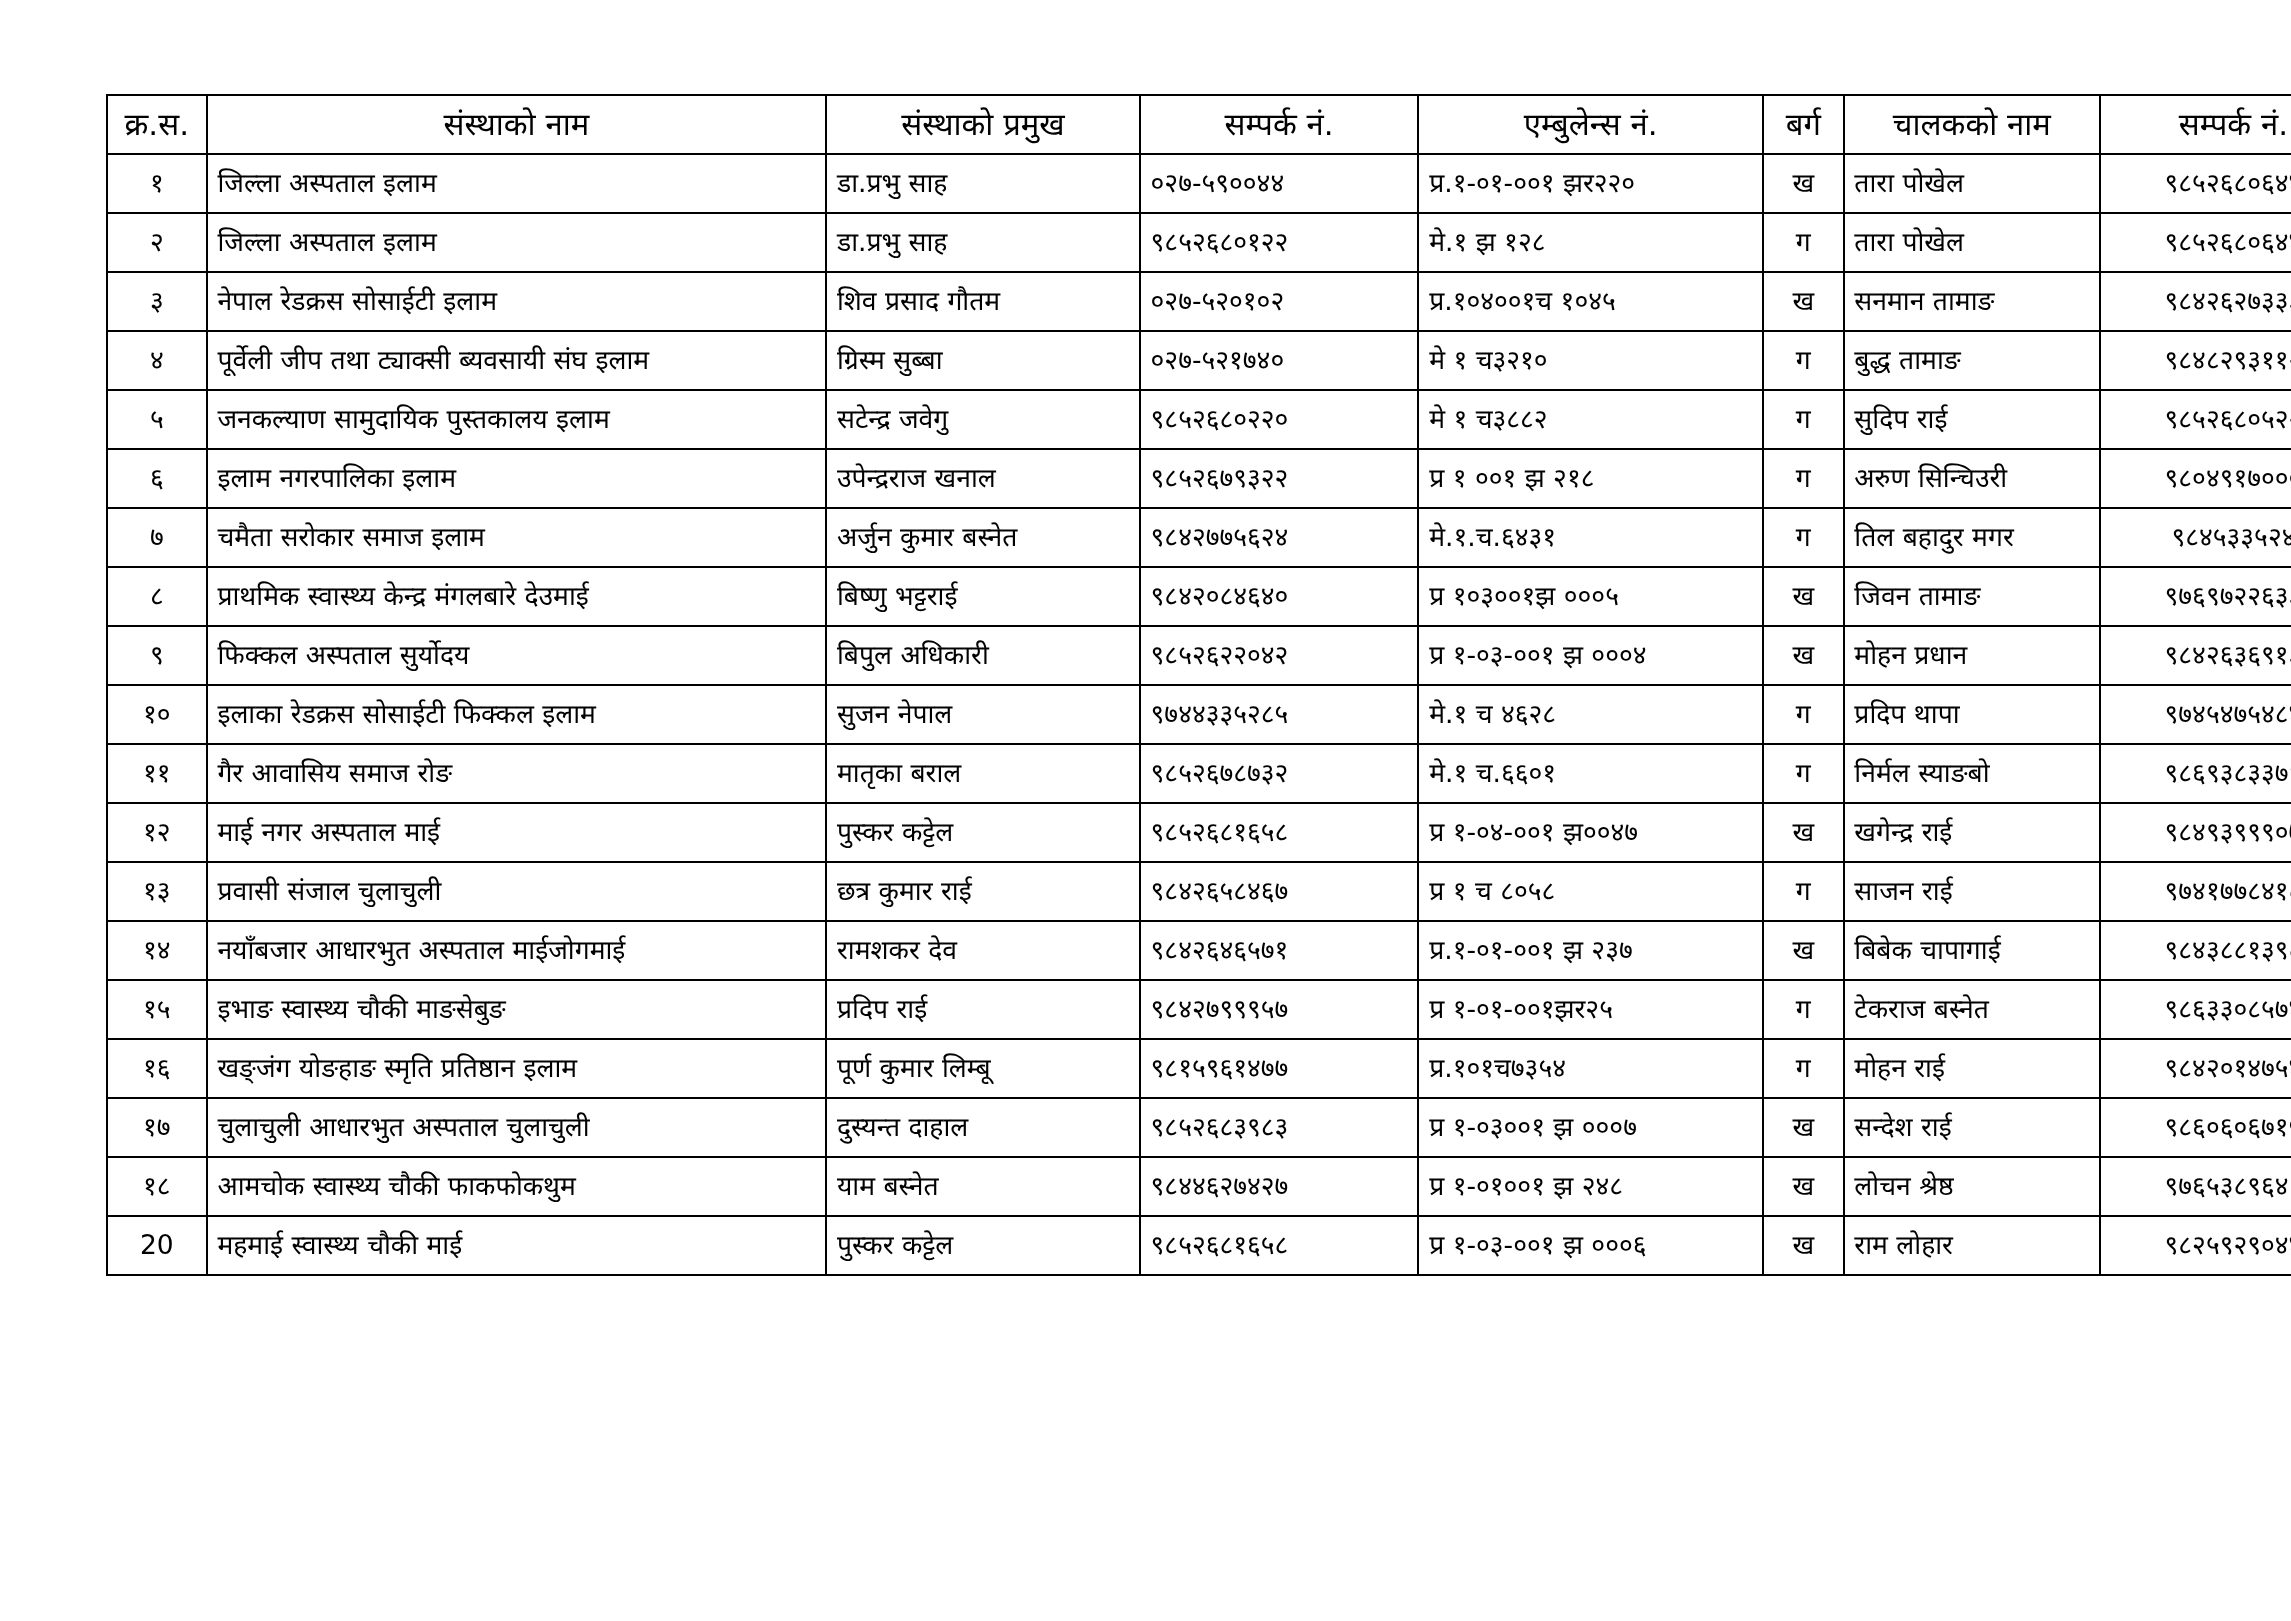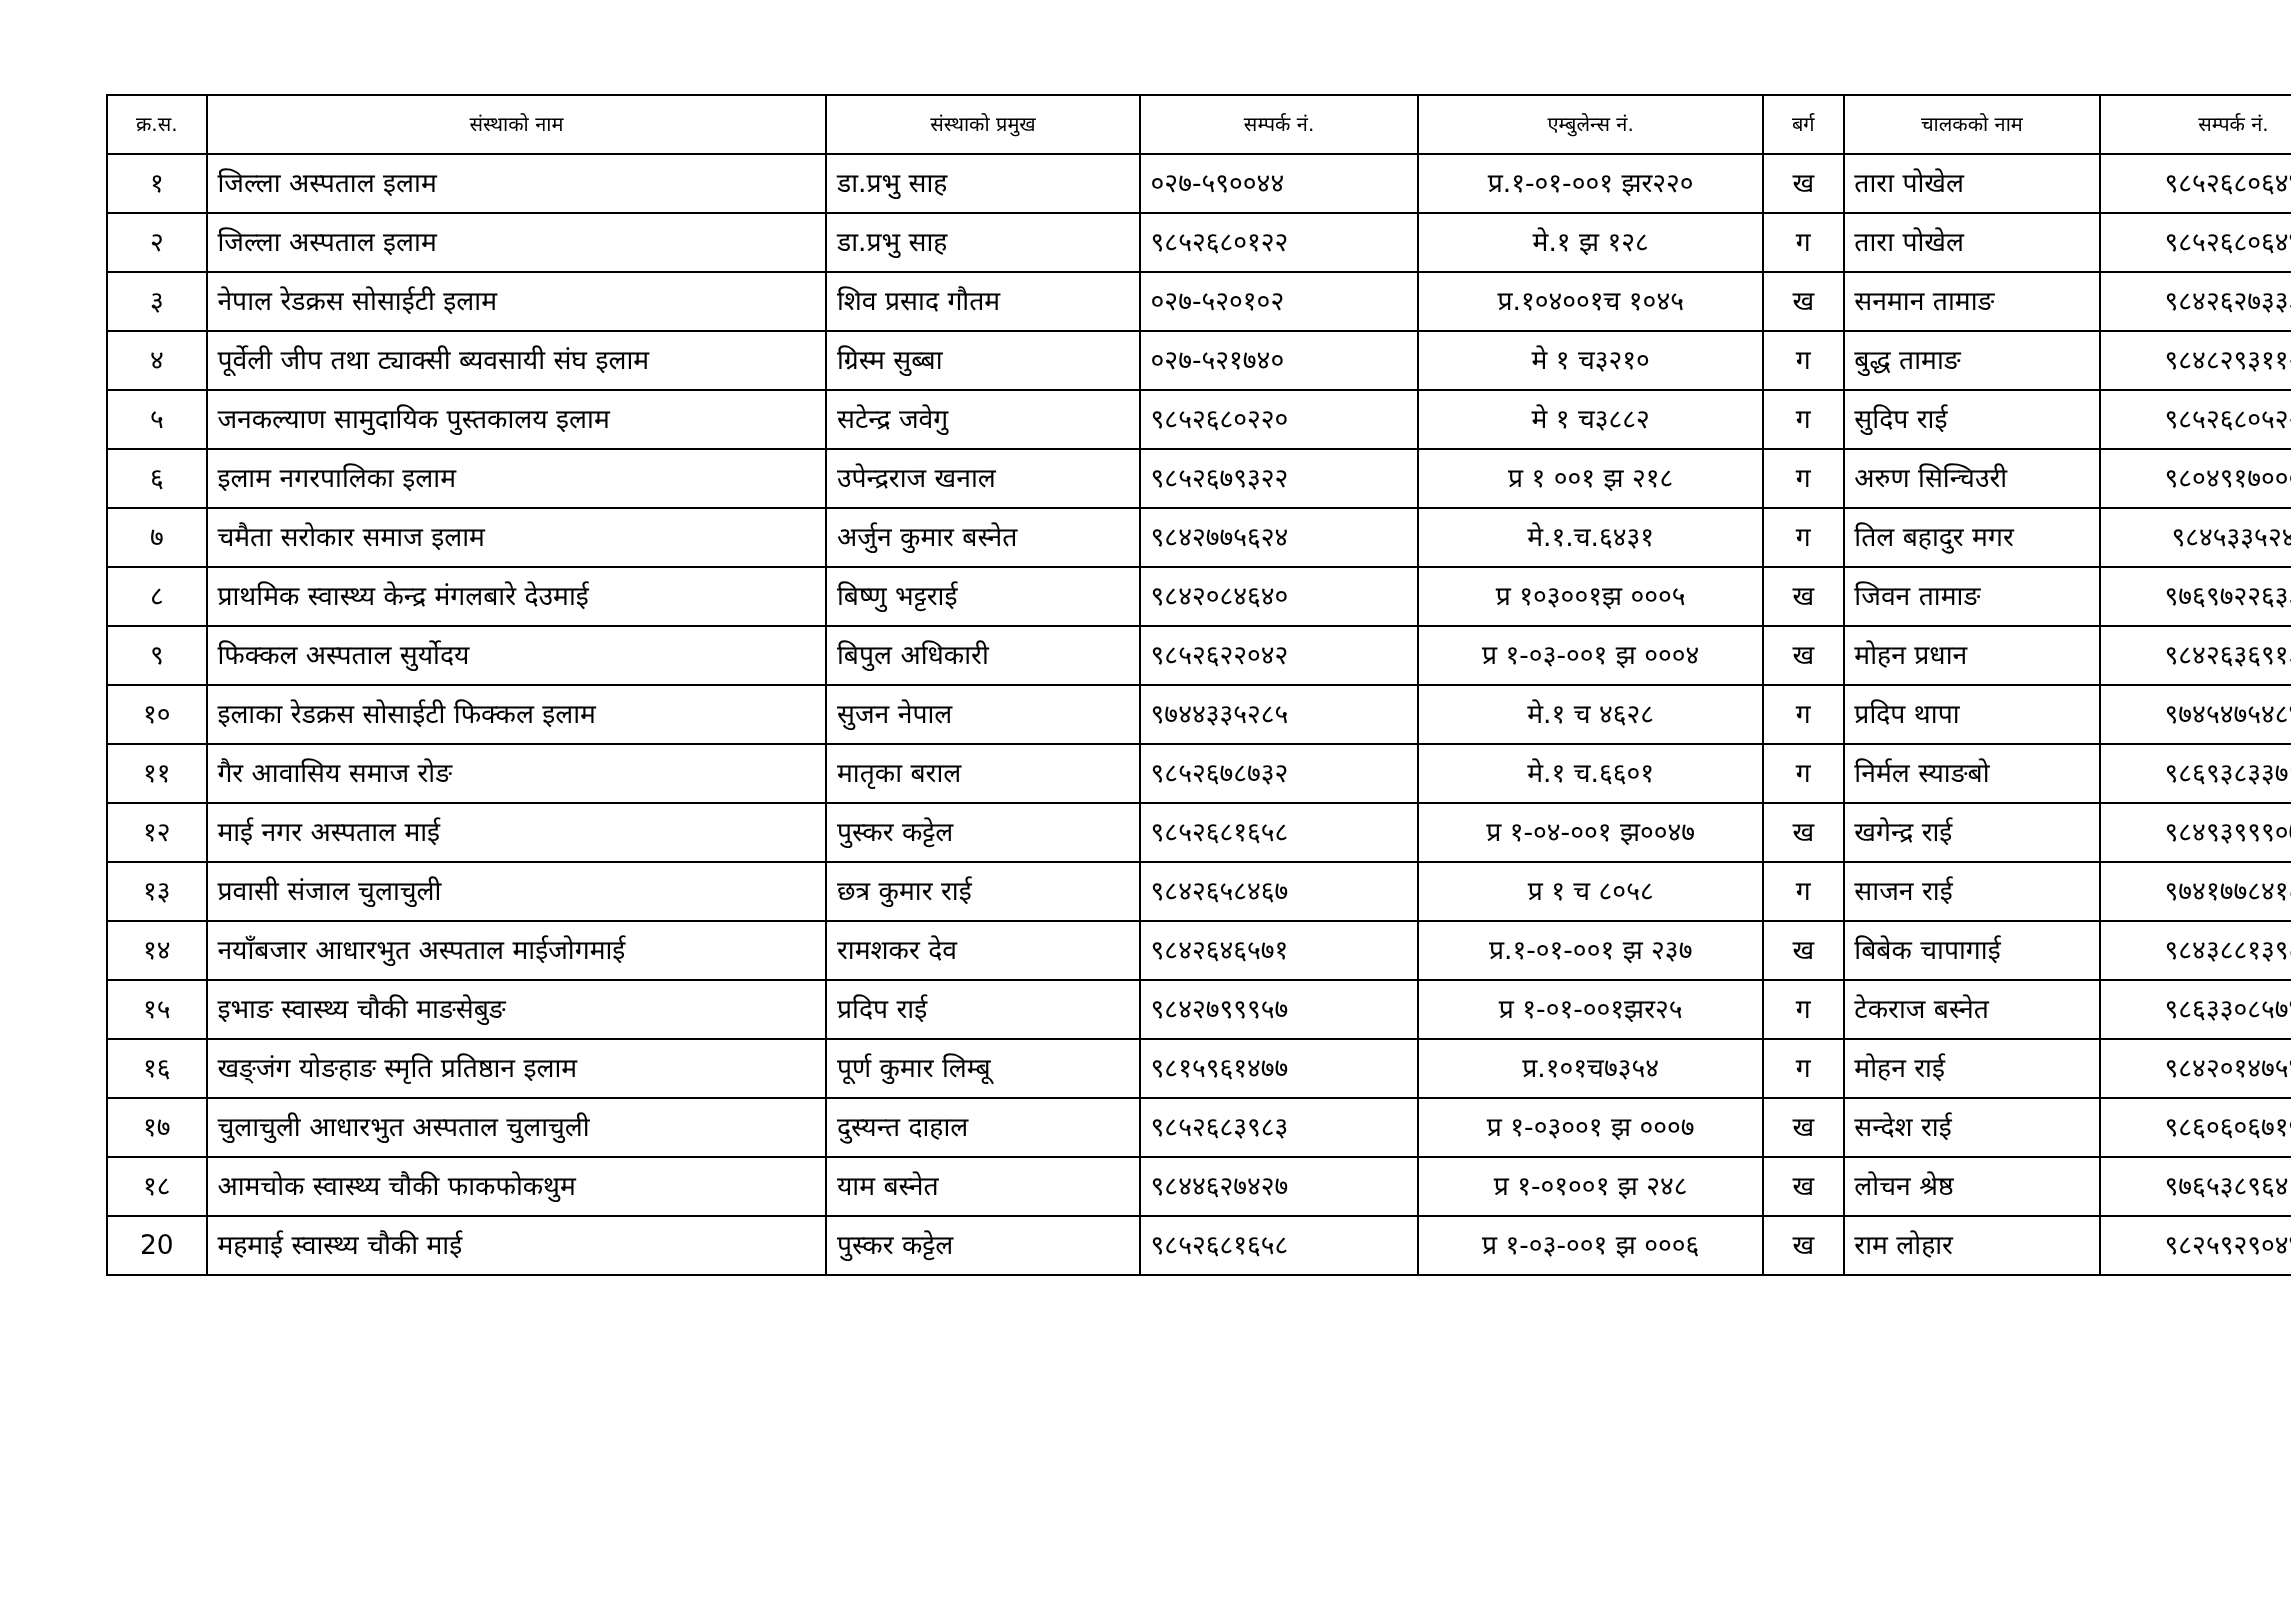--- a/index.html
+++ b/index.html
@@ -34,32 +34,32 @@
     padding: 0 9.8px;
     font-weight: normal;
     vertical-align: middle;
     line-height: 1.15;
     white-space: nowrap;
     overflow: hidden;
   }
   table.reg thead th {
     height: 57px;
     text-align: center;
-    font-size: 20px;
+    font-size: 31px;
   }
   table.reg tbody td {
     height: 57px;
     font-size: 26.5px;
   }
   
   .c-sn    { text-align: center; width: 78px; }
   .c-org   { text-align: left;   width: 598px; }
   .c-head  { text-align: left;   width: 292px; margin-left: 40px; }
   .c-phone { text-align: left; width: 257px; }
-  .c-amb   { text-align: center; width: 323px; }
+  .c-amb   { width: 323px; }
   .c-class { text-align: center; width: 59px; }
   .c-drv   { text-align: left;   width: 235px; }
   .c-dphone{ text-align: center; width: 245px; }
 </style>
 </head>
 <body>
 
 <div class="page">
   <table class="reg">
     <thead>

